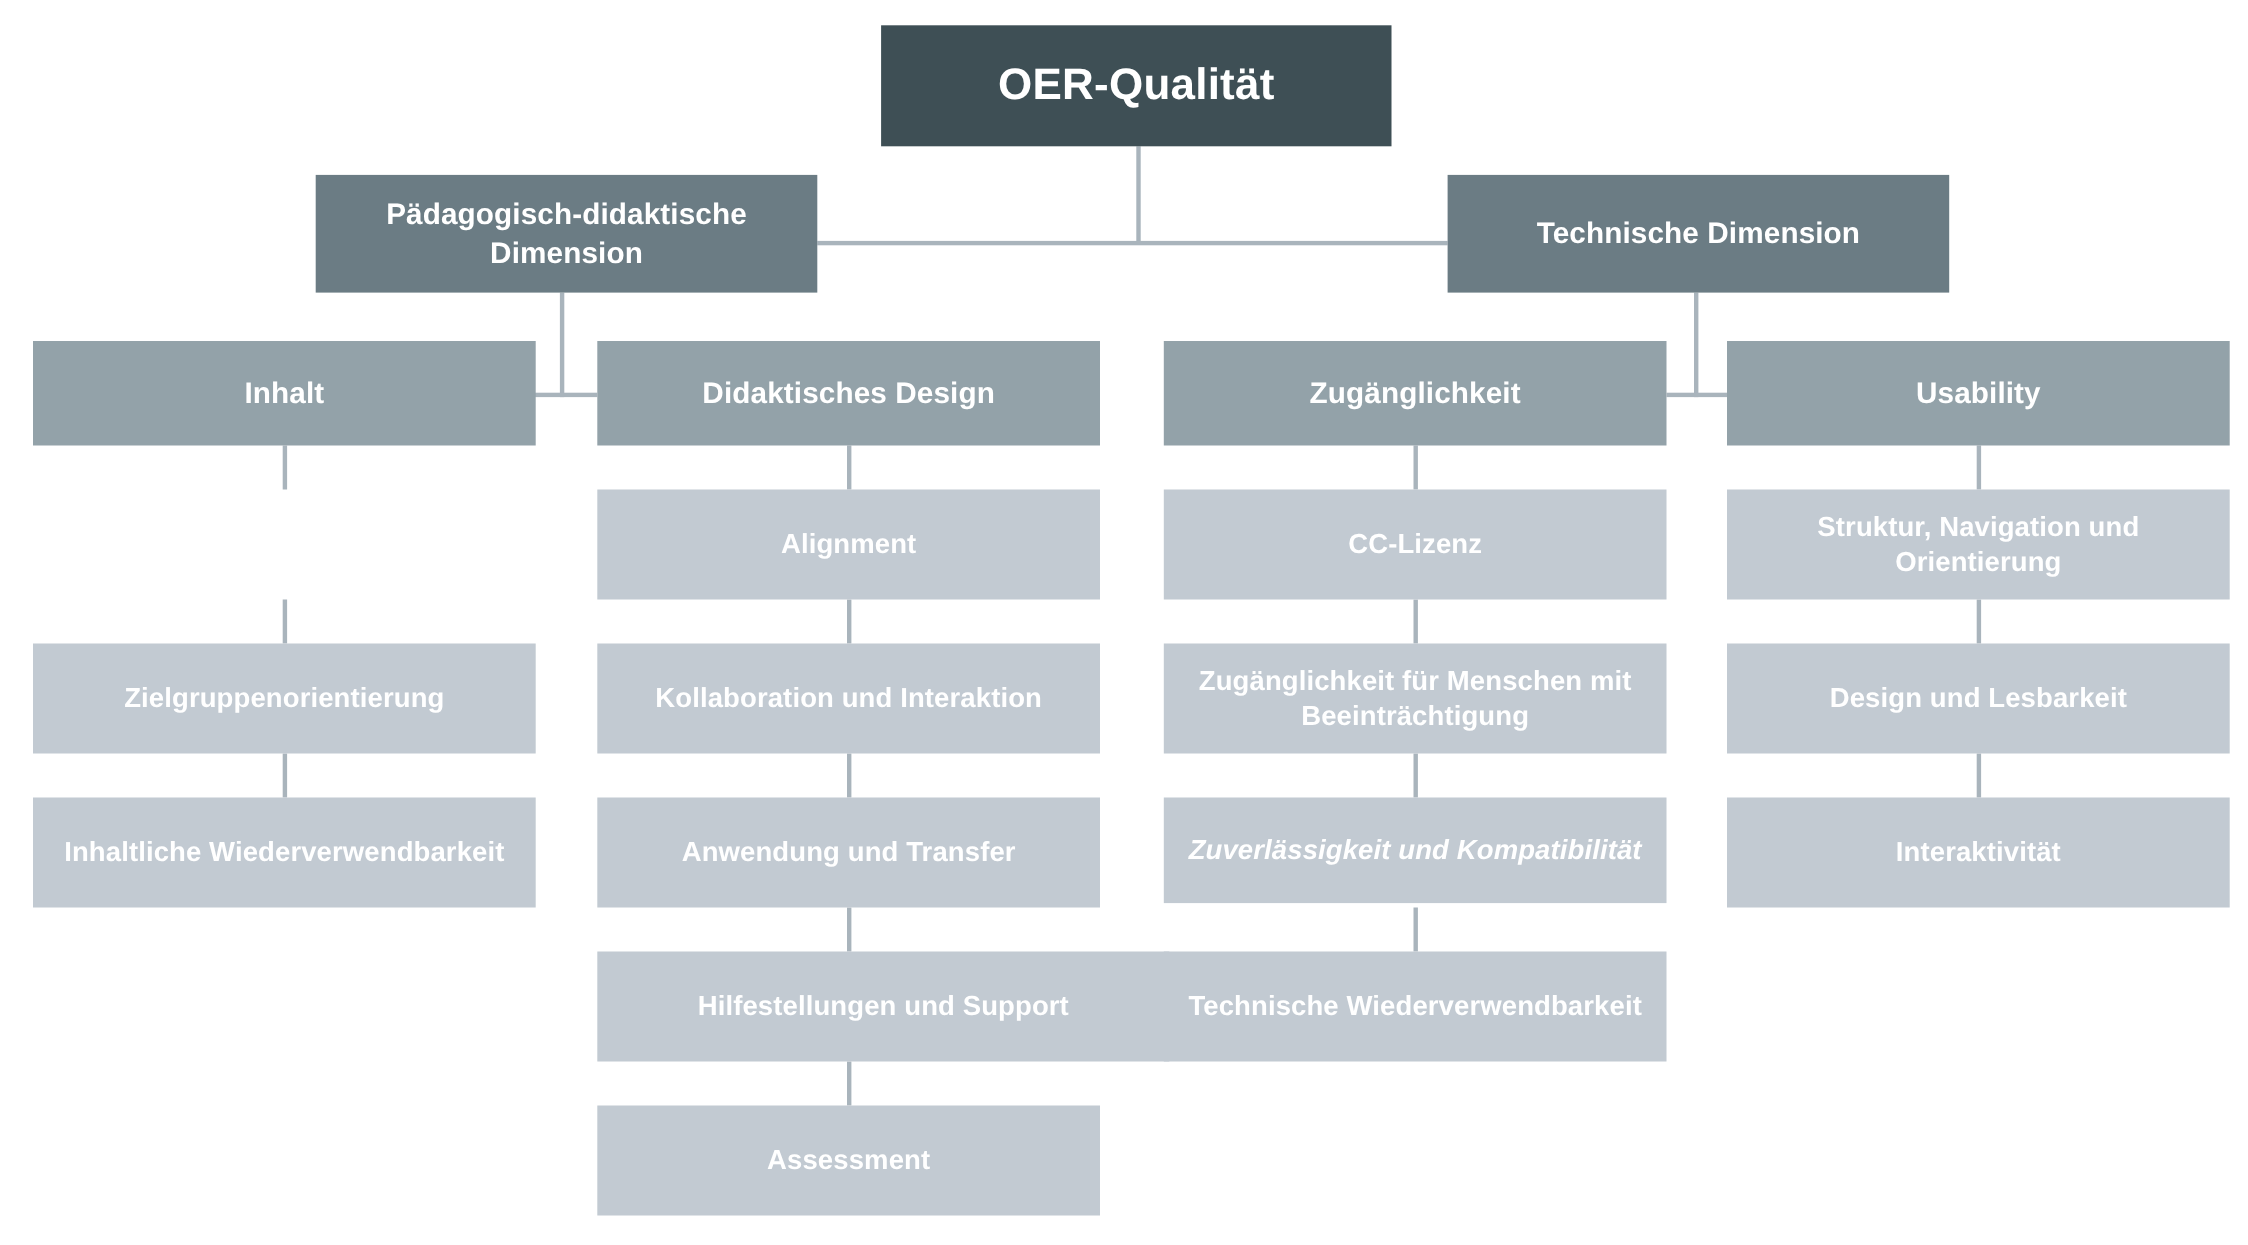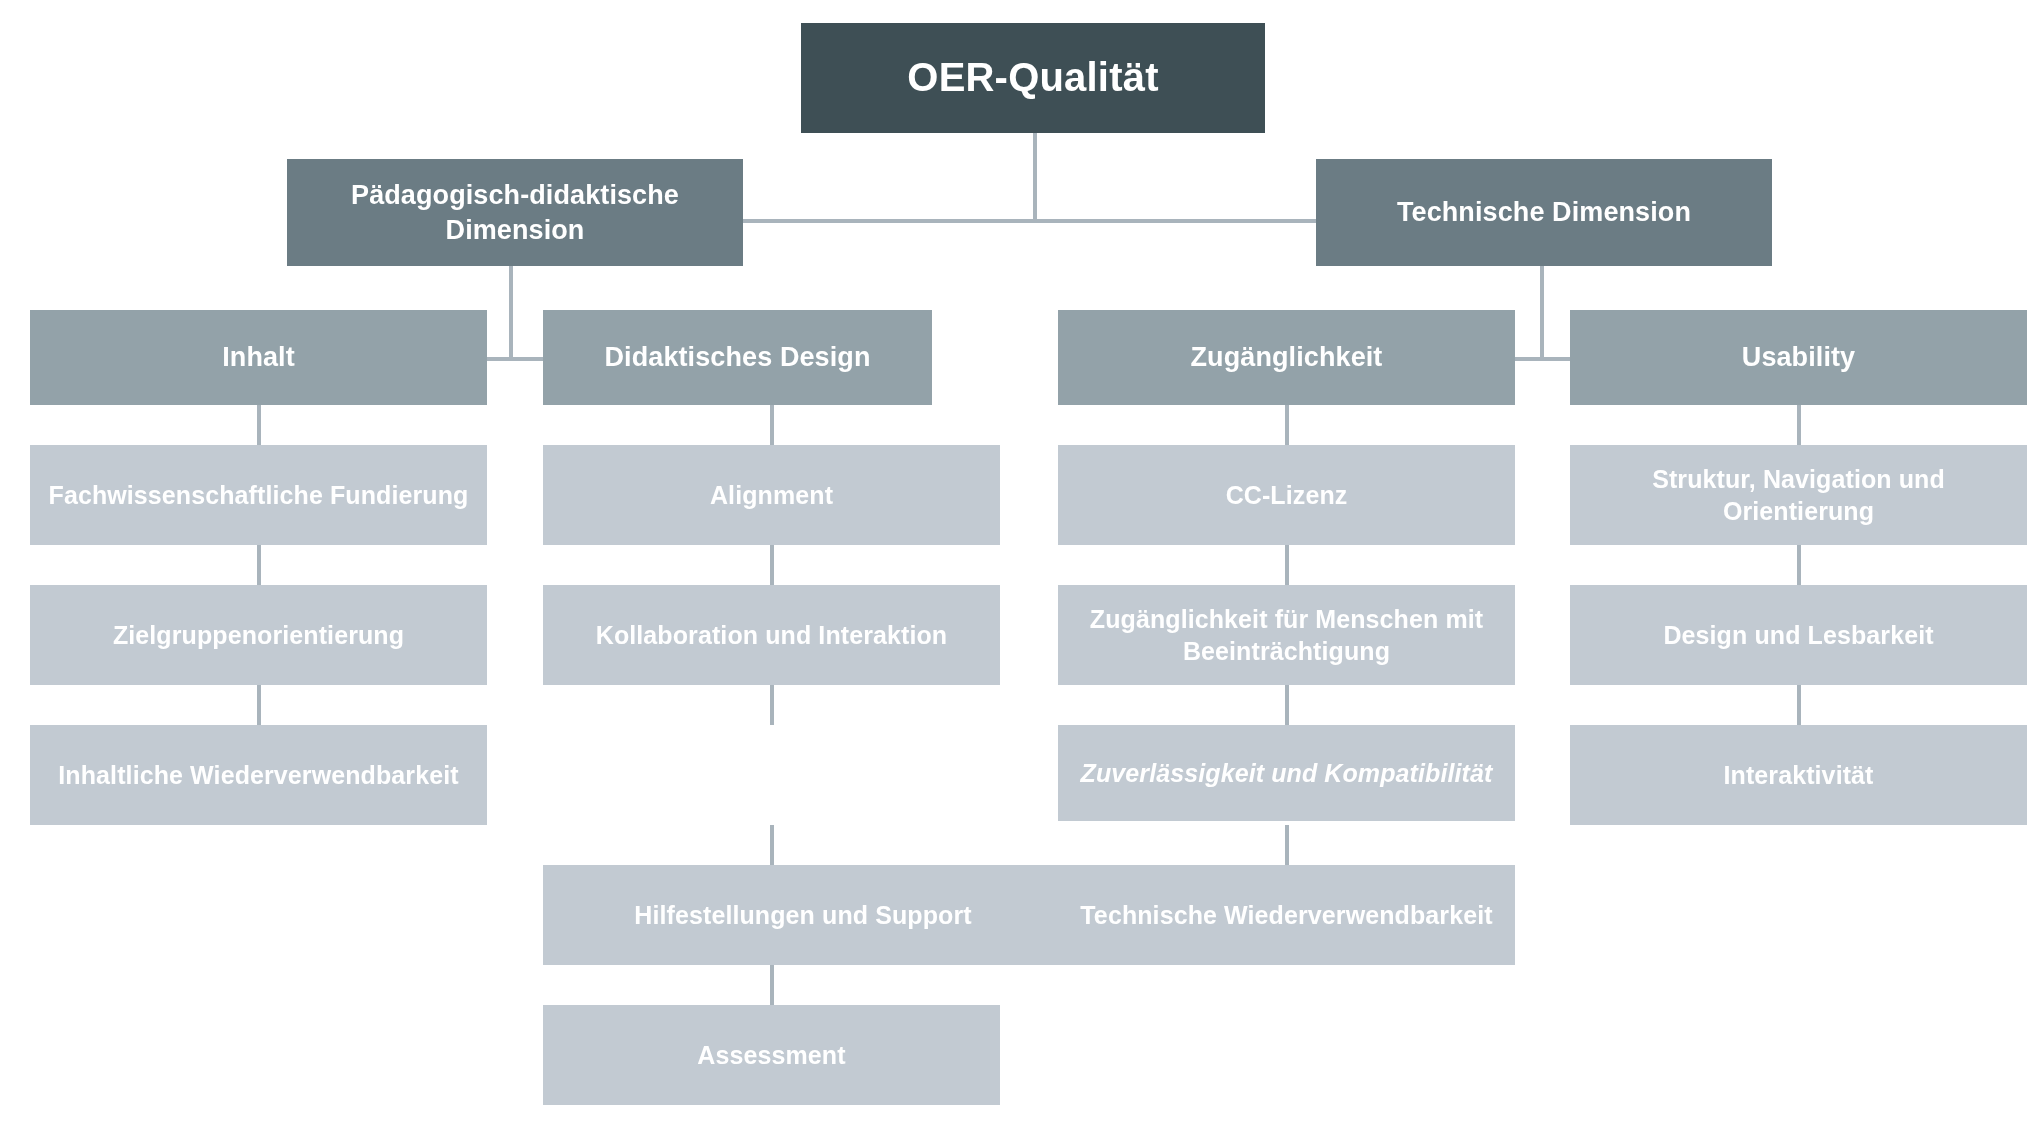--- a/index.html
+++ b/index.html
@@ -90,30 +90,30 @@
   <div class="conn conn-v" style="left:1797px; top:405px; width:4px; height:40px;"></div>
   <div class="conn conn-v" style="left:1797px; top:545px; width:4px; height:40px;"></div>
   <div class="conn conn-v" style="left:1797px; top:685px; width:4px; height:40px;"></div>
 
   <div class="node lvl1" style="left:801px; top:23px; width:464px; height:110px;">OER-Qualität</div>
 
   <div class="node lvl2" style="left:287px; top:159px; width:456px; height:107px;">Pädagogisch-didaktische Dimension</div>
   <div class="node lvl2" style="left:1316px; top:159px; width:456px; height:107px;">Technische Dimension</div>
 
   <div class="node lvl3" style="left:30px; top:310px; width:457px; height:95px;">Inhalt</div>
-  <div class="node lvl3" style="left:543px; top:310px; width:389px; height:95px;">Didaktisches Design</div>
+  <div class="node lvl3" style="left:543px; top:310px; width:457px; height:95px;">Didaktisches Design</div>
   <div class="node lvl3" style="left:1058px; top:310px; width:457px; height:95px;">Zugänglichkeit</div>
   <div class="node lvl3" style="left:1570px; top:310px; width:457px; height:95px;">Usability</div>
 
-  <div class="node lvl4" style="left:30px; top:445px; width:457px; height:100px;">Fachwissenschaftliche Fundierung</div>
   <div class="node lvl4" style="left:30px; top:585px; width:457px; height:100px;">Zielgruppenorientierung</div>
   <div class="node lvl4" style="left:30px; top:725px; width:457px; height:100px;">Inhaltliche Wiederverwendbarkeit</div>
 
   <div class="node lvl4" style="left:543px; top:445px; width:457px; height:100px;">Alignment</div>
   <div class="node lvl4" style="left:543px; top:585px; width:457px; height:100px;">Kollaboration und Interaktion</div>
+  <div class="node lvl4" style="left:543px; top:725px; width:457px; height:100px;">Anwendung und Transfer</div>
   <div class="node lvl4" style="left:543px; top:865px; width:520px; height:100px;">Hilfestellungen und Support</div>
   <div class="node lvl4" style="left:543px; top:1005px; width:457px; height:100px;">Assessment</div>
 
   <div class="node lvl4" style="left:1058px; top:445px; width:457px; height:100px;">CC-Lizenz</div>
   <div class="node lvl4" style="left:1058px; top:585px; width:457px; height:100px;">Zugänglichkeit für Menschen mit Beeinträchtigung</div>
   <div class="node lvl4" style="left:1058px; top:725px; width:457px; height:96px;font-style:italic;">Zuverlässigkeit und Kompatibilität</div>
   <div class="node lvl4" style="left:1058px; top:865px; width:457px; height:100px;">Technische Wiederverwendbarkeit</div>
 
   <div class="node lvl4" style="left:1570px; top:445px; width:457px; height:100px;padding-left:10px;">Struktur, Navigation und Orientierung</div>
   <div class="node lvl4" style="left:1570px; top:585px; width:457px; height:100px;">Design und Lesbarkeit</div>

